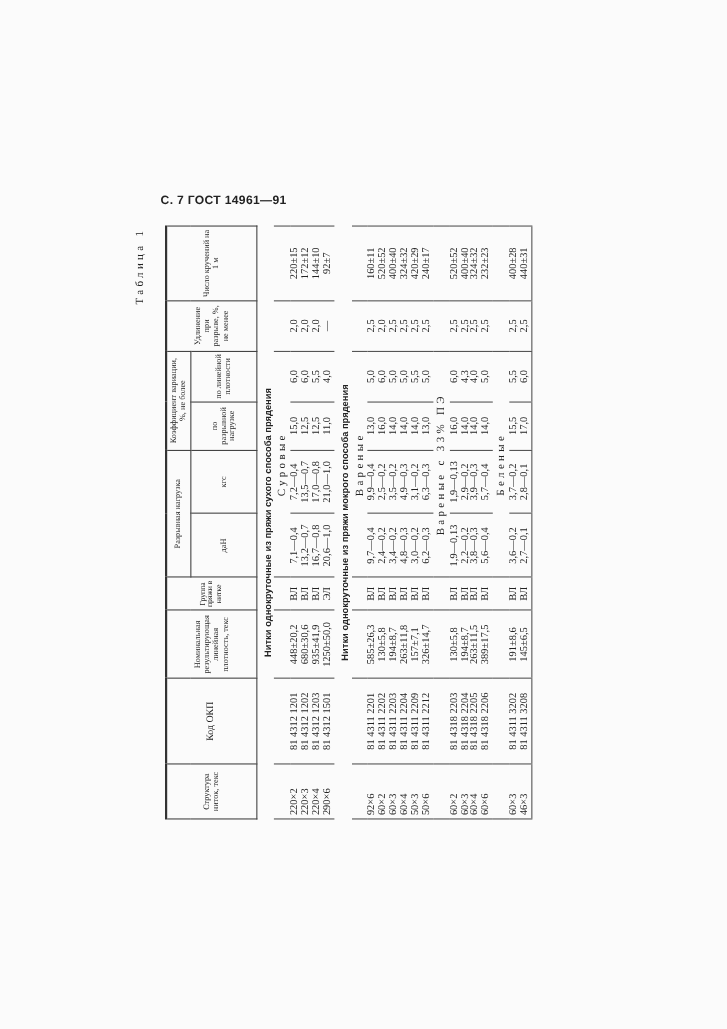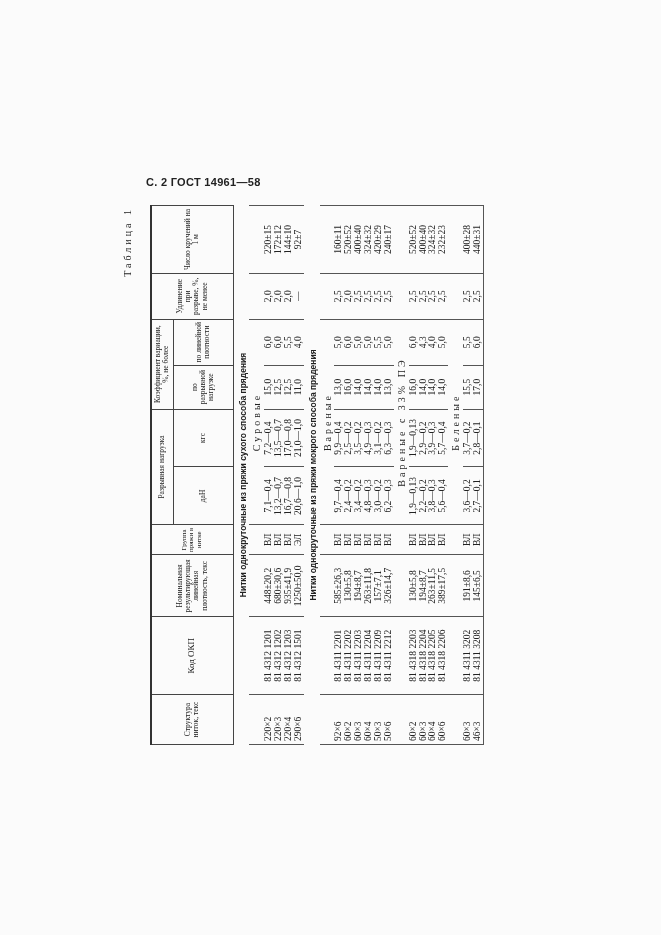--- a/index.html
+++ b/index.html
@@ -18,21 +18,21 @@
   td.s{text-align:left;}
   tr.sec td{border:none;padding:5px 0 2px 0;font-family:"Liberation Sans","DejaVu Sans",sans-serif;font-weight:bold;font-size:8.5px;text-align:center;}
   tr.sub td{border-left:1px solid #555;border-right:1px solid #555;padding:3px 0 1px 0;font-size:10px;letter-spacing:3px;text-align:center;}
   tr.sub td.sublabel{border:none;}
   .cell-lines span{display:block;white-space:nowrap;}
   .bottom-rule td{border-top:1px solid #555;height:0;padding:0;}
 </style>
 </head>
 <body>
 
-<div class="page-header">С. 2 ГОСТ 14961—58</div>
+<div class="page-header">С. 7 ГОСТ 14961—91</div>
 
 <div class="rot">
   <div class="table-label">Таблица 1</div>
   <table>
     <colgroup>
       <col style="width:50px">
         <col style="width:78px">
         <col style="width:62px">
         <col style="width:30px">
       <col style="width:58px">

